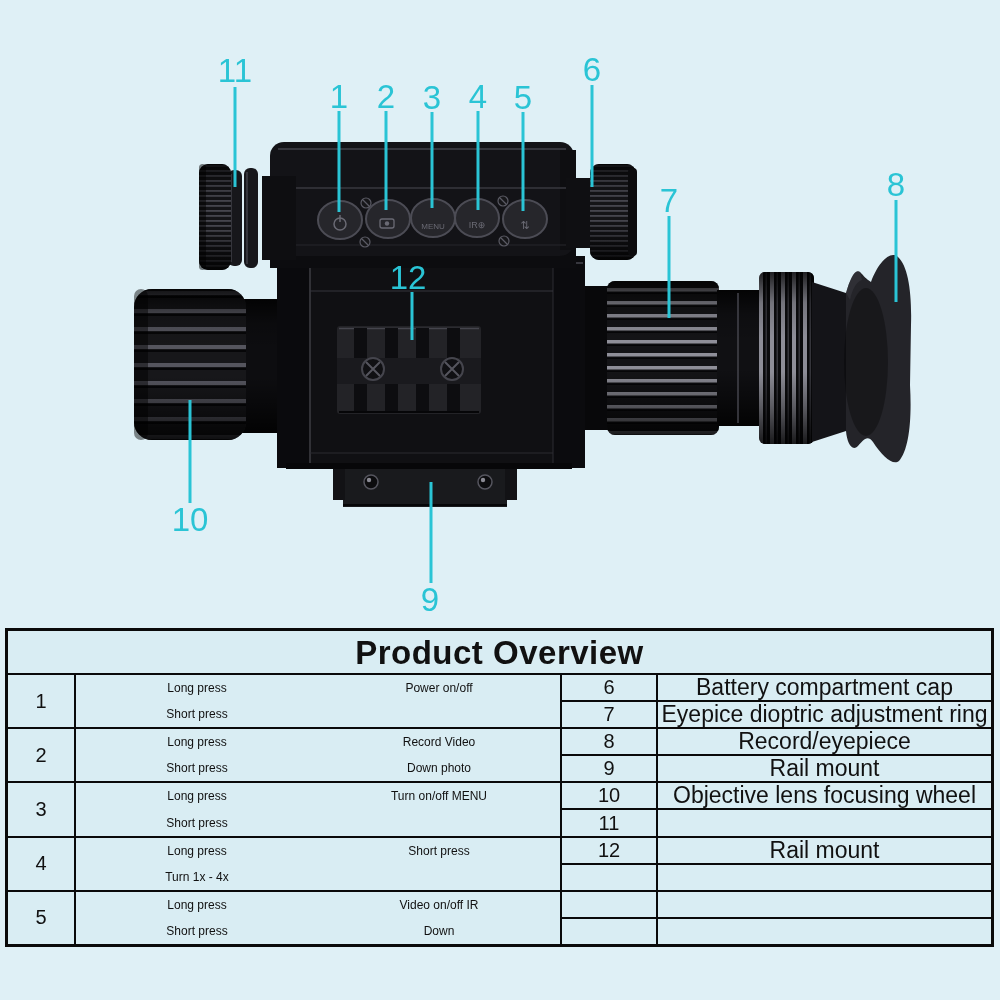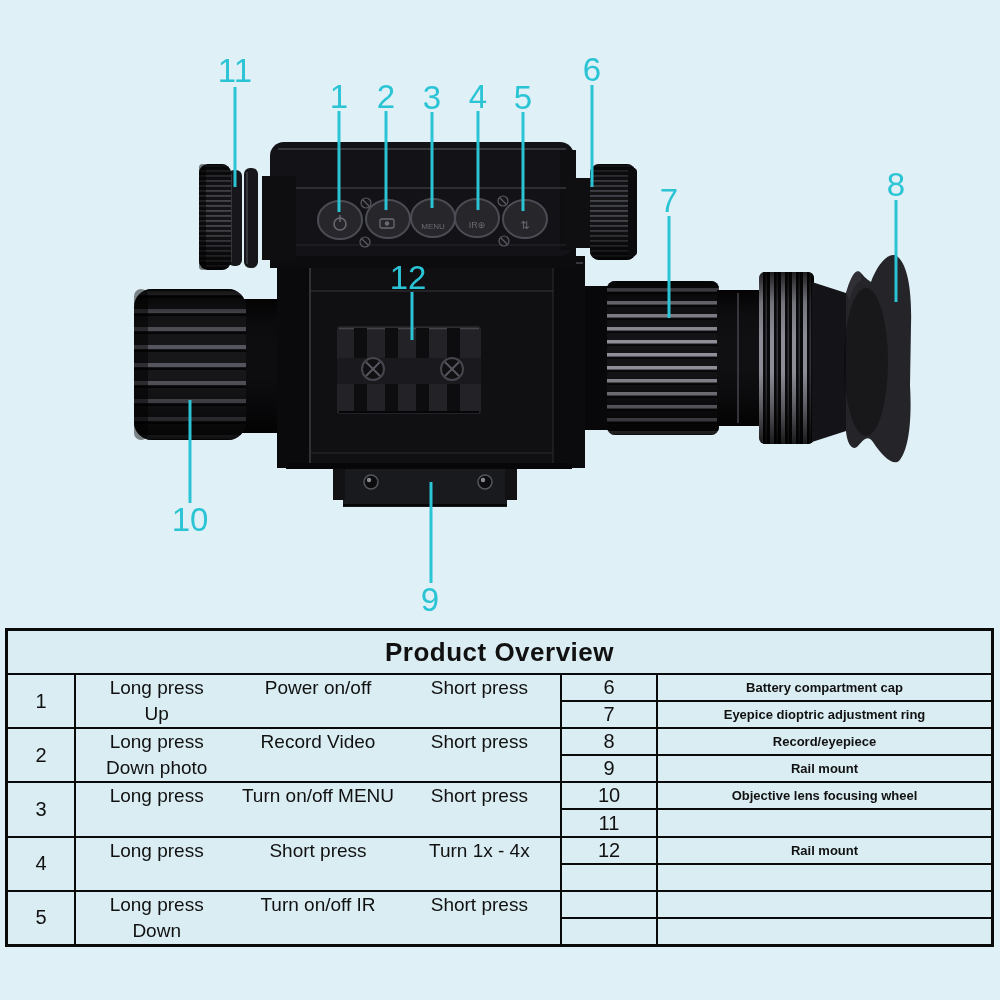--- a/index.html
+++ b/index.html
@@ -14,42 +14,42 @@
     position:absolute;transform:translate(-50%,-50%);
     color:var(--accent,#2ac4d5);font-size:33px;line-height:1;white-space:nowrap;
   }
   .ptable{
     position:absolute;left:5px;top:628px;width:983px;height:313px;
     border:3px solid var(--line,#0a0a0a);background:var(--table-bg,#d9edf3);
     box-sizing:content-box;
   }
   .ptitle{
     height:42px;border-bottom:2px solid var(--line,#0a0a0a);
-    text-align:center;font-weight:bold;font-size:26px;line-height:43px;letter-spacing:.5px;
+    text-align:center;font-weight:bold;font-size:33px;line-height:43px;letter-spacing:.5px;
   }
   .pbody{display:flex;height:269px;}
   .pleft{width:552px;display:flex;flex-direction:column;}
   .lrow{flex:1;display:flex;border-bottom:2px solid var(--line,#0a0a0a);min-height:0;}
   .lrow:last-child{border-bottom:none;}
   .lnum{
     width:66px;border-right:2px solid var(--line,#0a0a0a);
     display:flex;align-items:center;justify-content:center;font-size:20px;
   }
   .lact{
-    flex:1;display:grid;grid-template-columns:1fr 1fr 1fr;grid-template-rows:1fr 1fr;
-    align-items:center;text-align:center;font-size:19px;
+    flex:1;display:grid;grid-template-columns:1fr 1fr;grid-template-rows:1fr 1fr;
+    align-items:center;text-align:center;font-size:12px;
   }
   .pright{flex:1;border-left:2px solid var(--line,#0a0a0a);display:flex;flex-direction:column;}
   .rrow{flex:1;display:flex;border-bottom:2px solid var(--line,#0a0a0a);min-height:0;}
   .rrow:last-child{border-bottom:none;}
   .rnum{
     width:94px;border-right:2px solid var(--line,#0a0a0a);
     display:flex;align-items:center;justify-content:center;font-size:20px;
   }
-  .rdesc{flex:1;display:flex;align-items:center;justify-content:center;font-size:13px;white-space:nowrap;font-weight:bold;}
+  .rdesc{flex:1;display:flex;align-items:center;justify-content:center;font-size:23px;white-space:nowrap;}
 </style>
 </head>
 <body>
 
 <div class="stage">
 
   <svg class="device-svg" width="1000" height="620" viewBox="0 0 1000 620">
     <defs>
       <linearGradient id="gCyl" x1="0" y1="0" x2="0" y2="1">
         <stop offset="0" stop-color="#000" stop-opacity="0.78"></stop>
@@ -257,21 +257,20 @@
     <div class="ptitle">Product Overview</div>
     <div class="pbody">
 
       <div class="pleft">
         <div class="lrow">
           <div class="lnum">1</div>
           <div class="lact">
             <div>Long press</div>
             <div>Power on/off</div>
             <div>Short press</div>
-            <div>Up</div>
           </div>
         </div>
         <div class="lrow">
           <div class="lnum">2</div>
           <div class="lact">
             <div>Long press</div>
             <div>Record Video</div>
             <div>Short press</div>
             <div>Down photo</div>
           </div>
@@ -289,21 +288,21 @@
           <div class="lact">
             <div>Long press</div>
             <div>Short press</div>
             <div>Turn 1x - 4x</div>
           </div>
         </div>
         <div class="lrow">
           <div class="lnum">5</div>
           <div class="lact">
             <div>Long press</div>
-            <div>Turn on/off IR</div>
+            <div>Video on/off IR</div>
             <div>Short press</div>
             <div>Down</div>
           </div>
         </div>
       </div>
 
       <div class="pright">
         <div class="rrow">
           <div class="rnum">6</div>
           <div class="rdesc">Battery compartment cap</div>

